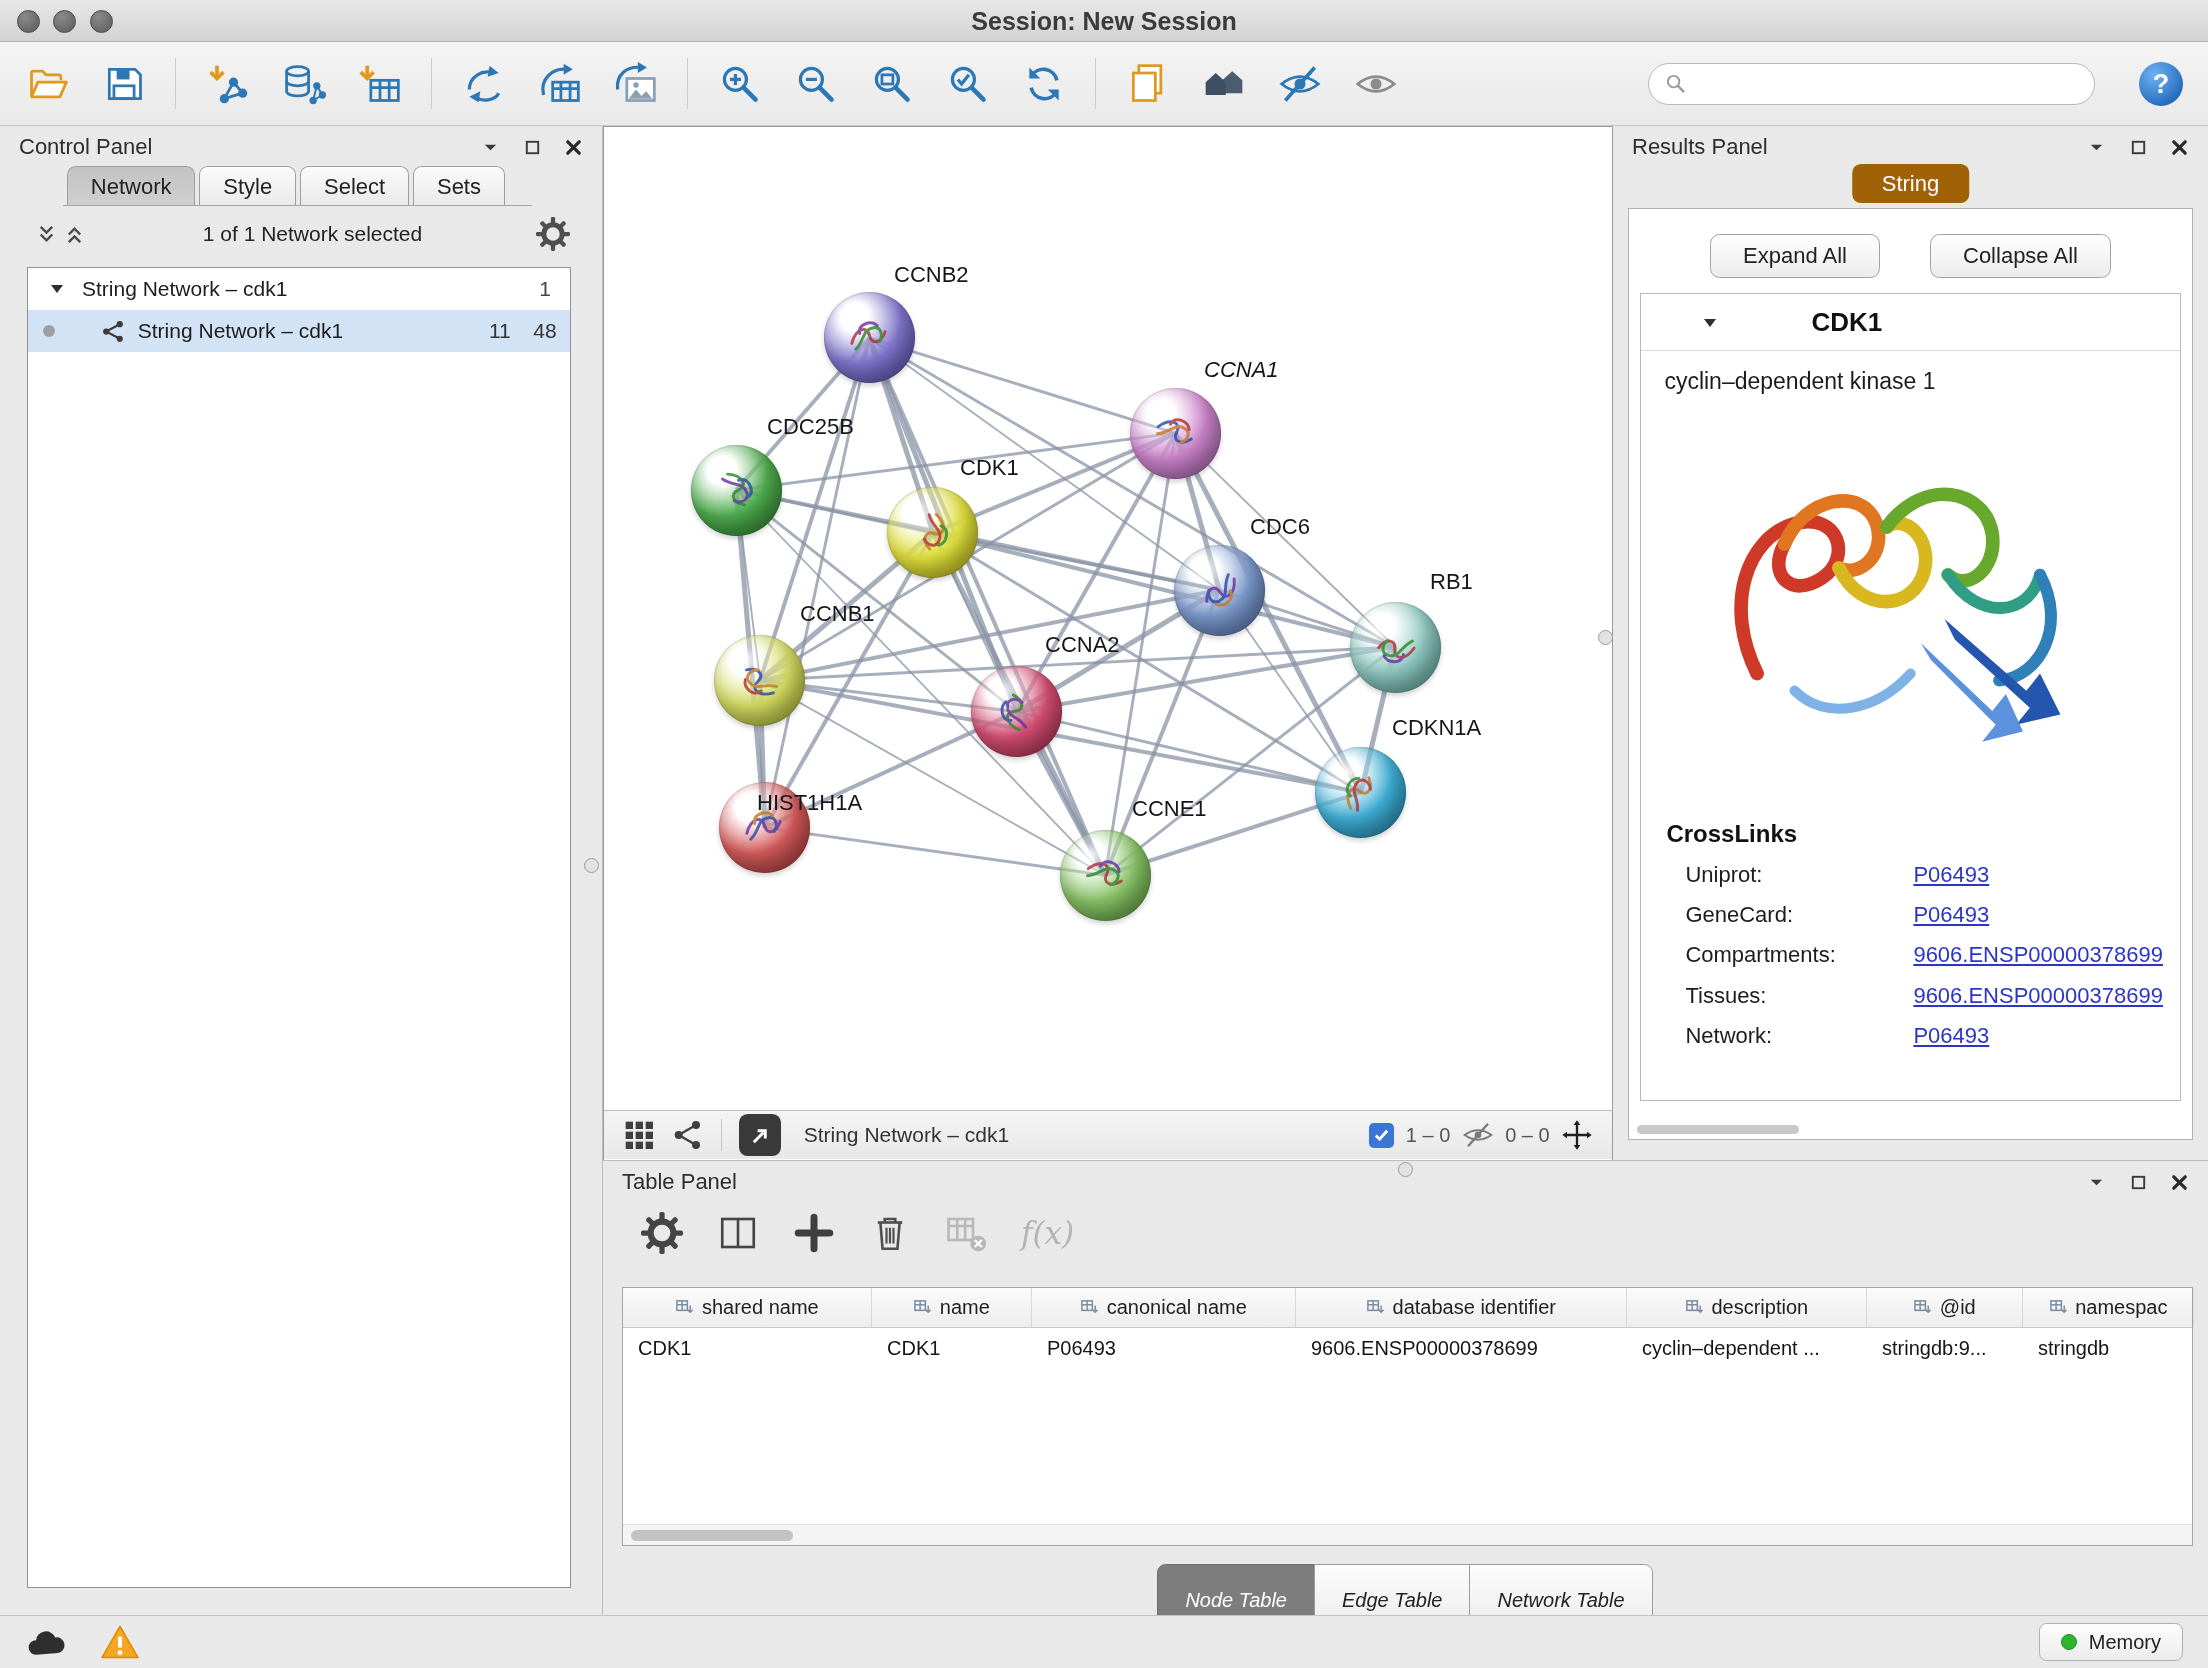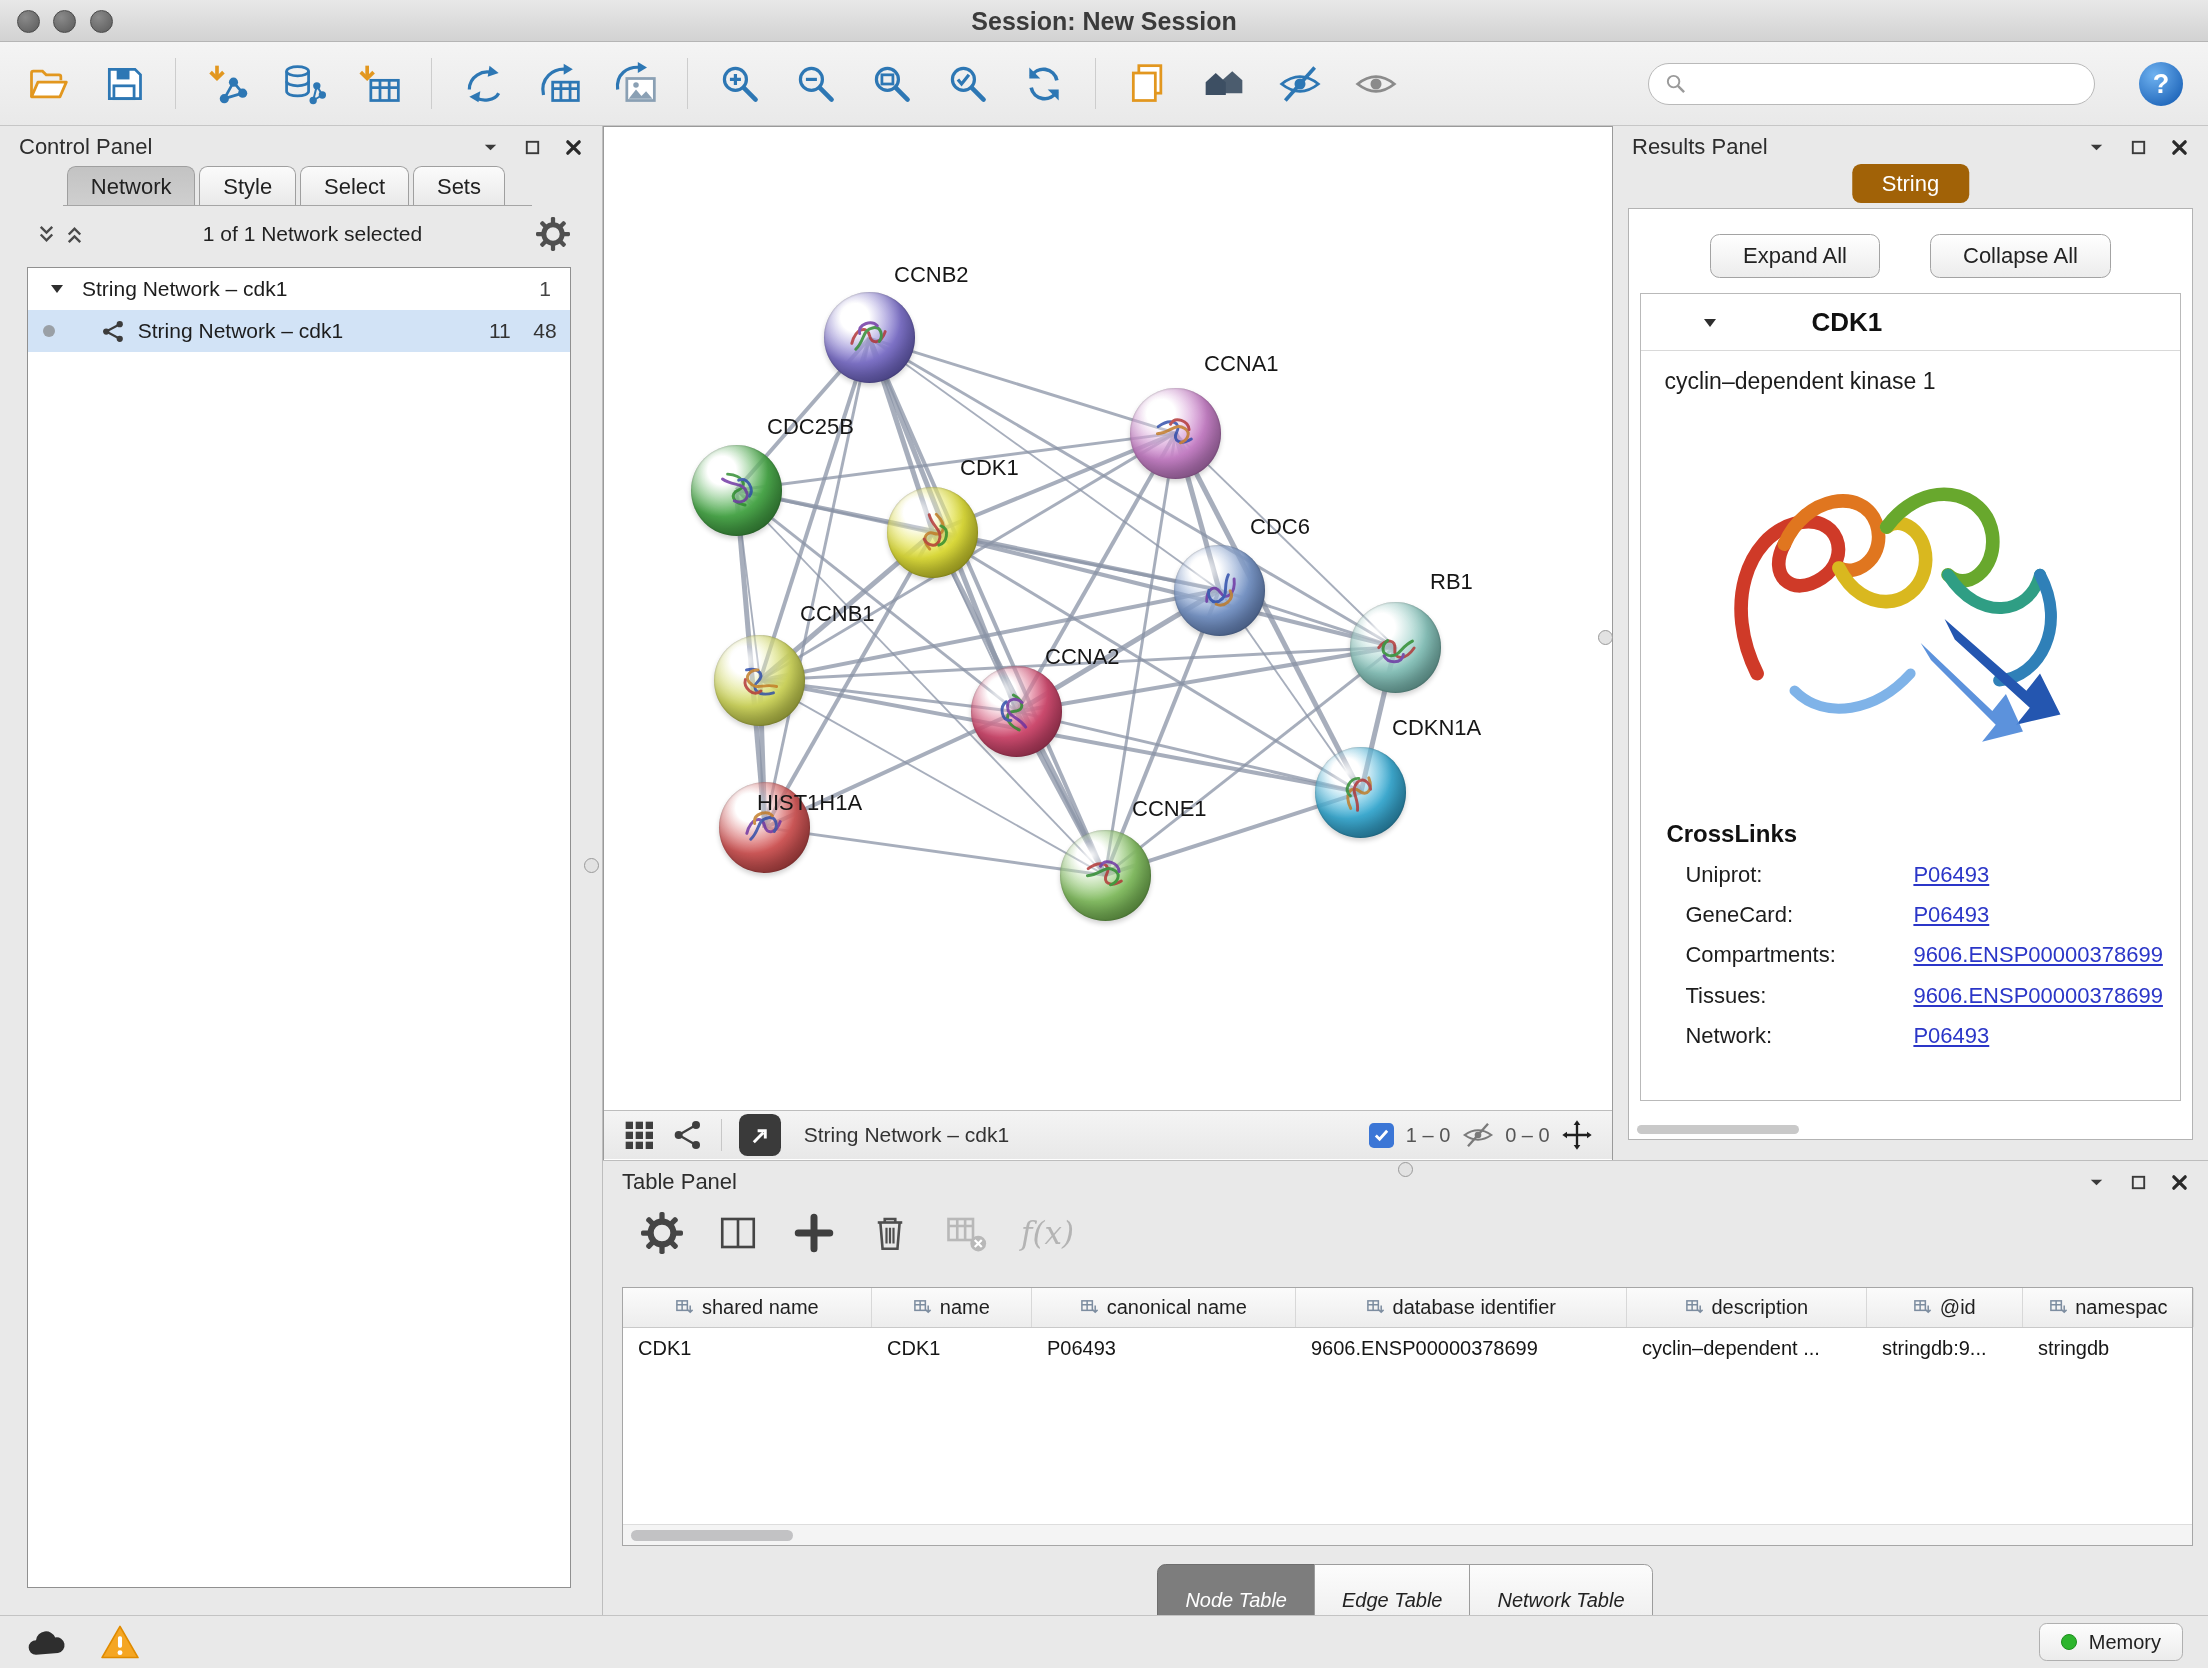--- a/index.html
+++ b/index.html
@@ -477,21 +477,21 @@
       <div class="gnode-label" style="left: 290px; top: 135px;">CCNB2</div>
       <div class="gnode" style="left: 526px; top: 261px; background: radial-gradient(circle at 34% 28%, rgba(255, 255, 255, 0.95) 0%, rgba(255, 255, 255, 0.3) 16%, rgb(204, 133, 204) 52%, rgb(154, 95, 160) 98%);">
         <svg viewBox="0 0 56 56" style="transform:rotate(40deg)">
           <g fill="none" stroke-linecap="round" stroke-width="3" opacity=".85">
             <path d="M10 34 C14 18 26 16 28 26 C30 36 40 34 44 22" stroke="#2848a8"></path>
             <path d="M14 40 C24 30 20 20 32 18 C40 17 42 26 38 32" stroke="#c07820"></path>
             <path d="M18 24 C16 14 30 10 36 16" stroke="#b03030"></path>
           </g>
         </svg>
       </div>
-      <div class="gnode-label" style="left: 600px; top: 224px;">CCNA1</div>
+      <div class="gnode-label" style="left: 600px; top: 230px; font-style: italic;">CCNA1</div>
       <div class="gnode" style="left: 87px; top: 318px; background: radial-gradient(circle at 34% 28%, rgba(255, 255, 255, 0.95) 0%, rgba(255, 255, 255, 0.3) 16%, rgb(79, 174, 79) 52%, rgb(44, 122, 46) 98%);">
         <svg viewBox="0 0 56 56" style="transform:rotate(80deg)">
           <g fill="none" stroke-linecap="round" stroke-width="3" opacity=".85">
             <path d="M10 34 C14 18 26 16 28 26 C30 36 40 34 44 22" stroke="#2a8a2a"></path>
             <path d="M14 40 C24 30 20 20 32 18 C40 17 42 26 38 32" stroke="#6a2fa0"></path>
             <path d="M18 24 C16 14 30 10 36 16" stroke="#2848a8"></path>
           </g>
         </svg>
       </div>
       <div class="gnode-label" style="left: 163px; top: 287px;">CDC25B</div>
@@ -537,21 +537,21 @@
       <div class="gnode-label" style="left: 196px; top: 474px;">CCNB1</div>
       <div class="gnode" style="left: 367px; top: 539px; background: radial-gradient(circle at 34% 28%, rgba(255, 255, 255, 0.95) 0%, rgba(255, 255, 255, 0.3) 16%, rgb(214, 79, 116) 52%, rgb(158, 44, 78) 98%);">
         <svg viewBox="0 0 56 56" style="transform:rotate(280deg)">
           <g fill="none" stroke-linecap="round" stroke-width="3" opacity=".85">
             <path d="M10 34 C14 18 26 16 28 26 C30 36 40 34 44 22" stroke="#2a8a2a"></path>
             <path d="M14 40 C24 30 20 20 32 18 C40 17 42 26 38 32" stroke="#6a2fa0"></path>
             <path d="M18 24 C16 14 30 10 36 16" stroke="#2848a8"></path>
           </g>
         </svg>
       </div>
-      <div class="gnode-label" style="left: 441px; top: 517px;">CCNA2</div>
+      <div class="gnode-label" style="left: 441px; top: 505px;">CCNA2</div>
       <div class="gnode" style="left: 711px; top: 620px; background: radial-gradient(circle at 34% 28%, rgba(255, 255, 255, 0.95) 0%, rgba(255, 255, 255, 0.3) 16%, rgb(65, 177, 216) 52%, rgb(31, 125, 163) 98%);">
         <svg viewBox="0 0 56 56" style="transform:rotate(320deg)">
           <g fill="none" stroke-linecap="round" stroke-width="3" opacity=".85">
             <path d="M10 34 C14 18 26 16 28 26 C30 36 40 34 44 22" stroke="#c07820"></path>
             <path d="M14 40 C24 30 20 20 32 18 C40 17 42 26 38 32" stroke="#b03030"></path>
             <path d="M18 24 C16 14 30 10 36 16" stroke="#2a8a2a"></path>
           </g>
         </svg>
       </div>
       <div class="gnode-label" style="left: 788px; top: 588px;">CDKN1A</div>

